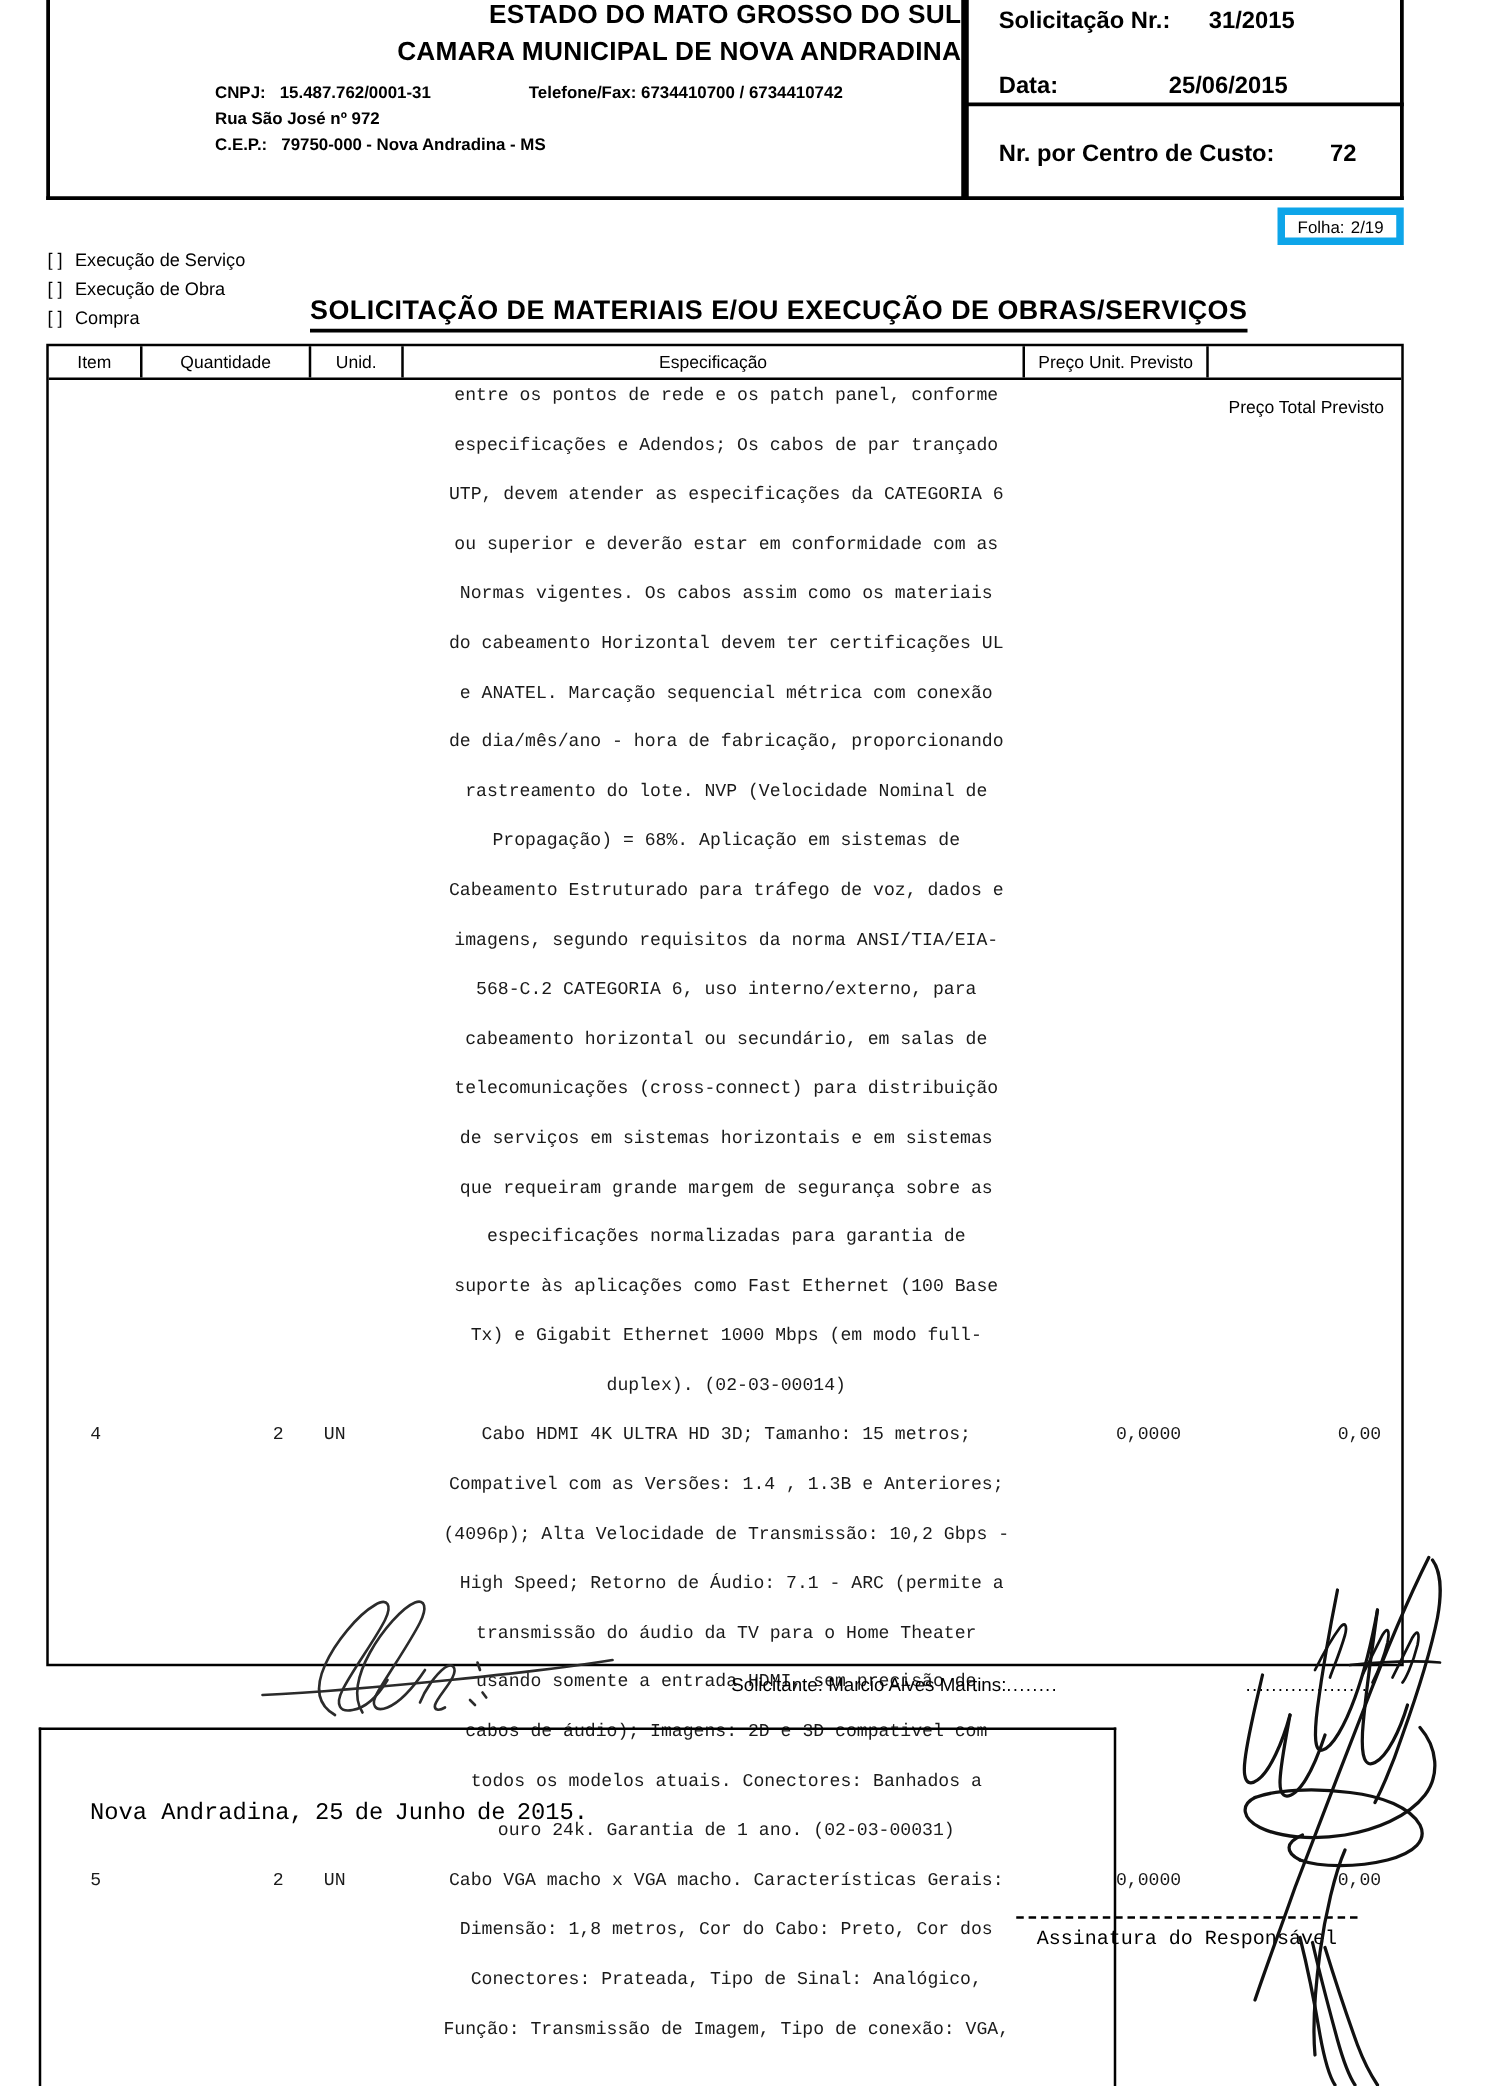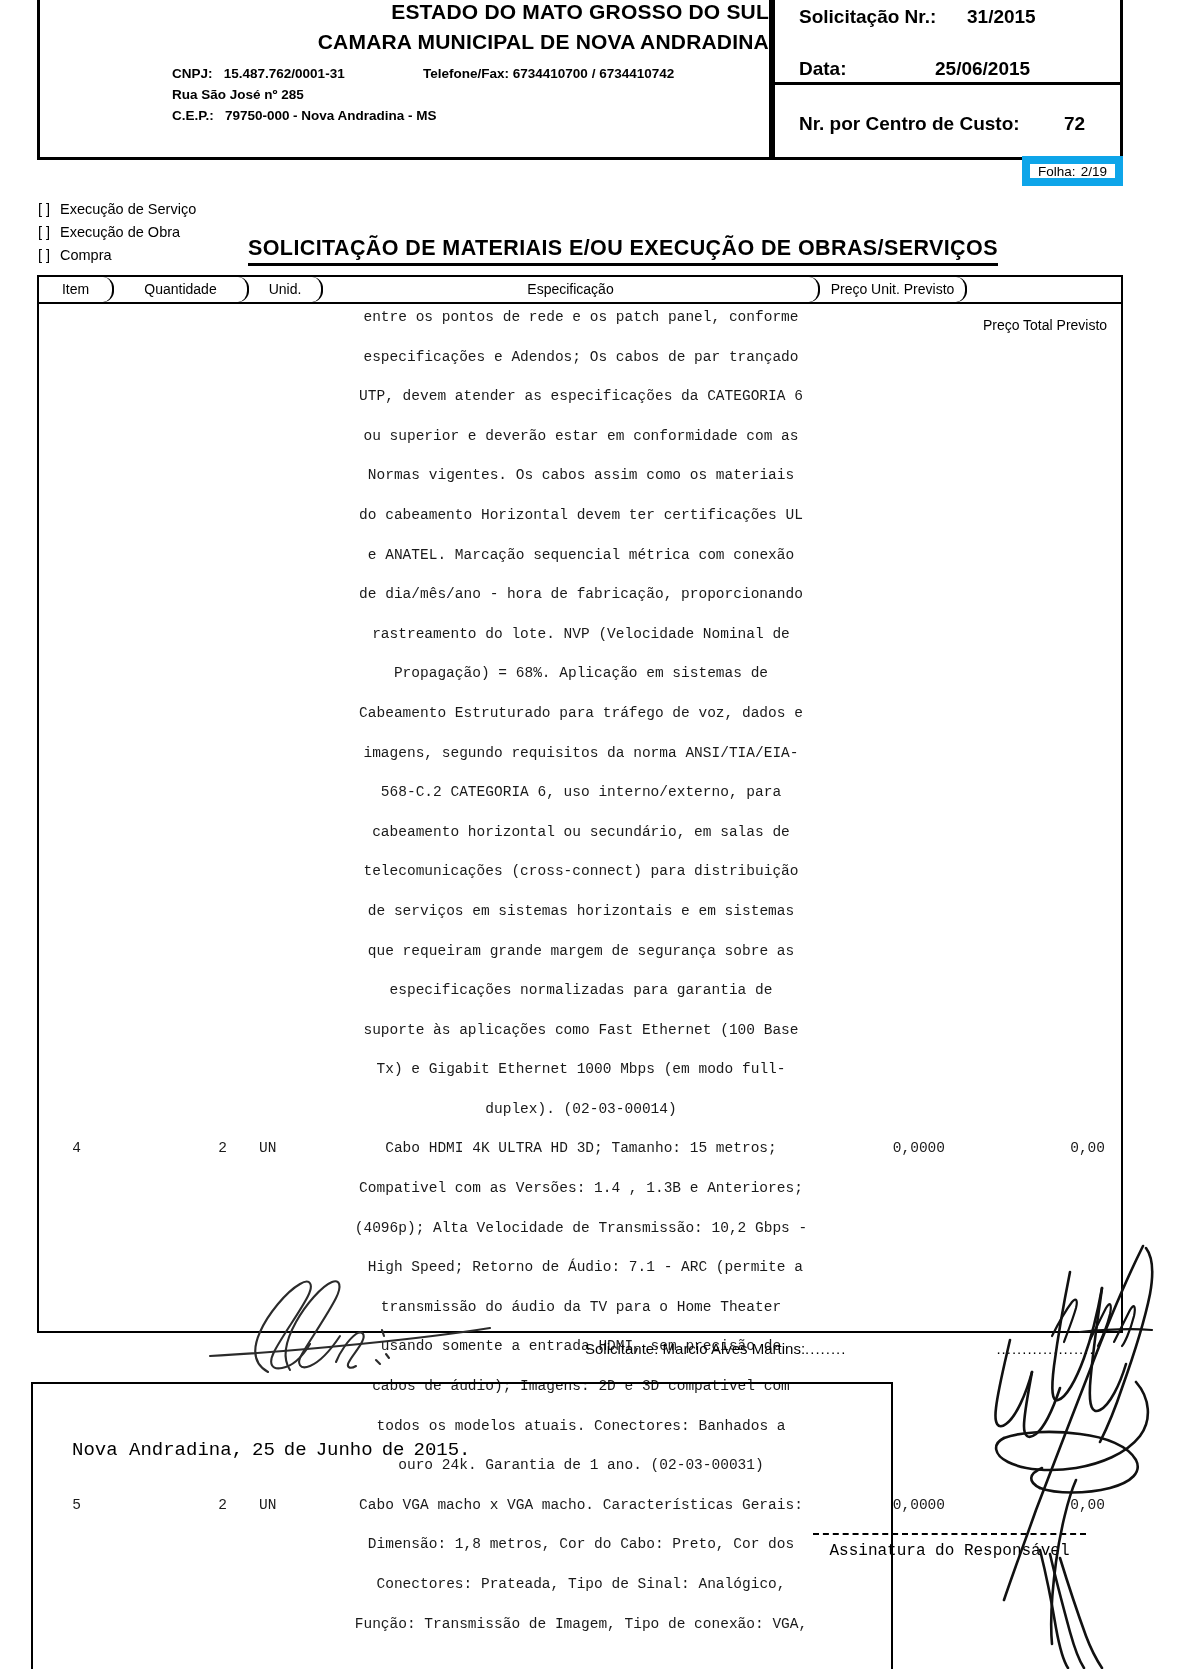--- a/index.html
+++ b/index.html
@@ -37,22 +37,22 @@
   }
   .fld{position:absolute;font-size:19px;font-weight:bold;}
   .f-sol-l{left:24px;top:24px;}
   .f-sol-v{left:192px;top:24px;}
   .f-dat-l{left:24px;top:76px;text-align:center;}
   .f-dat-v{left:160px;top:76px;}
   .f-cc-l{left:24px;top:131px;}
   .f-cc-v{left:289px;top:131px;}
 
   .folha{
-    position:absolute;left:1022px;top:156px;width:101px;height:30px;
-    border:8px solid #0ea5e9;box-sizing:border-box;
+    position:absolute;left:1022px;top:166px;width:101px;height:30px;
+    border:6px solid #0ea5e9;box-sizing:border-box;
     font-size:13.5px;display:flex;align-items:center;justify-content:center;
     gap:5px;
   }
 
   
   .chk{position:absolute;left:38px;font-size:14.5px;white-space:nowrap;}
   .chk .box{display:inline-block;width:22px;}
   .chk1{top:201px;}
   .chk2{top:224px;}
   .chk3{top:247px;}
@@ -69,21 +69,20 @@
     border:2px solid #000;box-sizing:border-box;
   }
   .thead{
     position:absolute;left:0;right:0;top:0;height:25px;
     border-bottom:2px solid #000;
   }
   .th{
     position:absolute;top:0;height:25px;line-height:25px;
     font-size:14px;text-align:center;box-sizing:border-box;
     border-right:2px solid #000;
-    border-radius:11px;
   }
   .th.last{border-right:none;}
   .c-item{left:0;width:75px;}
   .c-qtd{left:75px;width:135px;}
   .c-uni{left:210px;width:74px;}
   .c-esp{left:284px;width:497px;}
   .c-pu{left:781px;width:147px;}
   .c-pt{left:928px;width:156px;margin-top:36px;}
 
   
@@ -137,21 +136,21 @@
     <div class="org-name l2">CAMARA MUNICIPAL DE NOVA ANDRADINA</div>
     <div class="hdr-small hdr-cnpj">
       <span>CNPJ:</span>
       &nbsp;
       <span>15.487.762/0001-31</span>
     </div>
     <div class="hdr-small hdr-tel">
       <span>Telefone/Fax:</span>
       <span>6734410700 / 6734410742</span>
     </div>
-    <div class="hdr-small hdr-rua">Rua São José nº 285</div>
+    <div class="hdr-small hdr-rua">Rua São José nº 972</div>
     <div class="hdr-small hdr-cep">
       <span>C.E.P.:</span>
       &nbsp;
       <span>79750-000</span>
     </div>
     <div class="hdr-small hdr-cep2">-  Nova Andradina - MS</div>
   </div>
 
   <div class="hdr-right">
     <div class="divider"></div>

